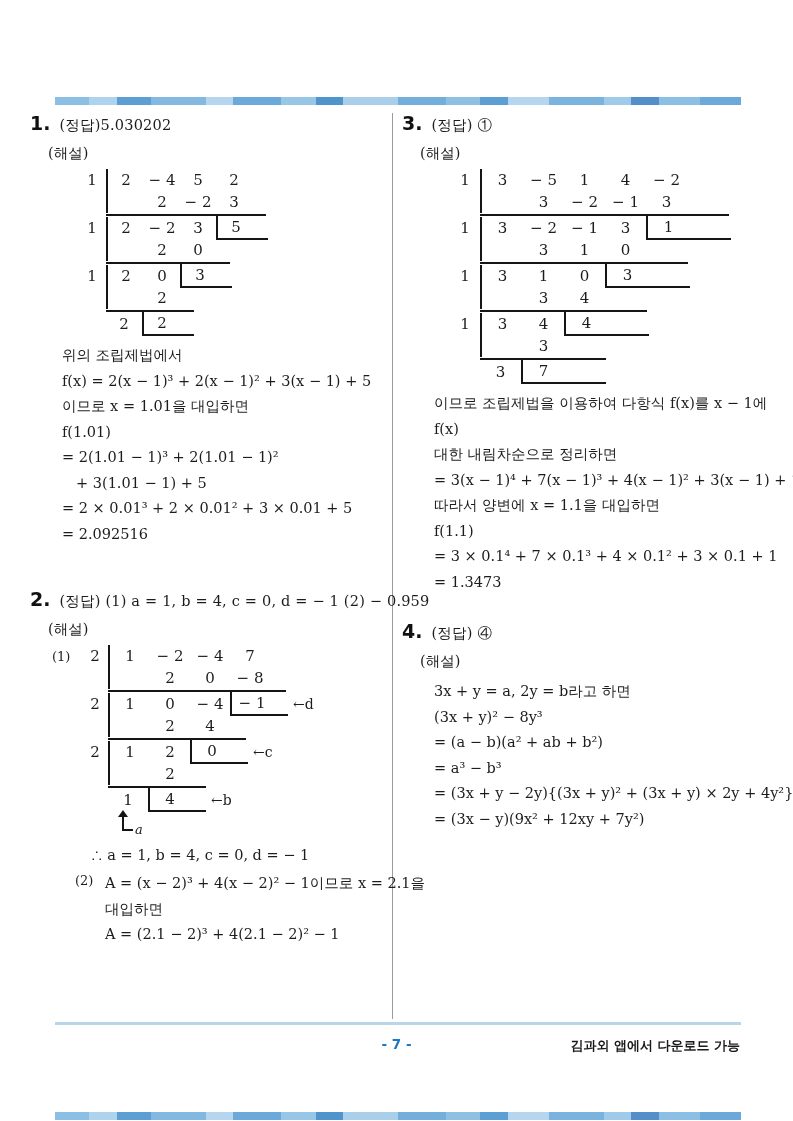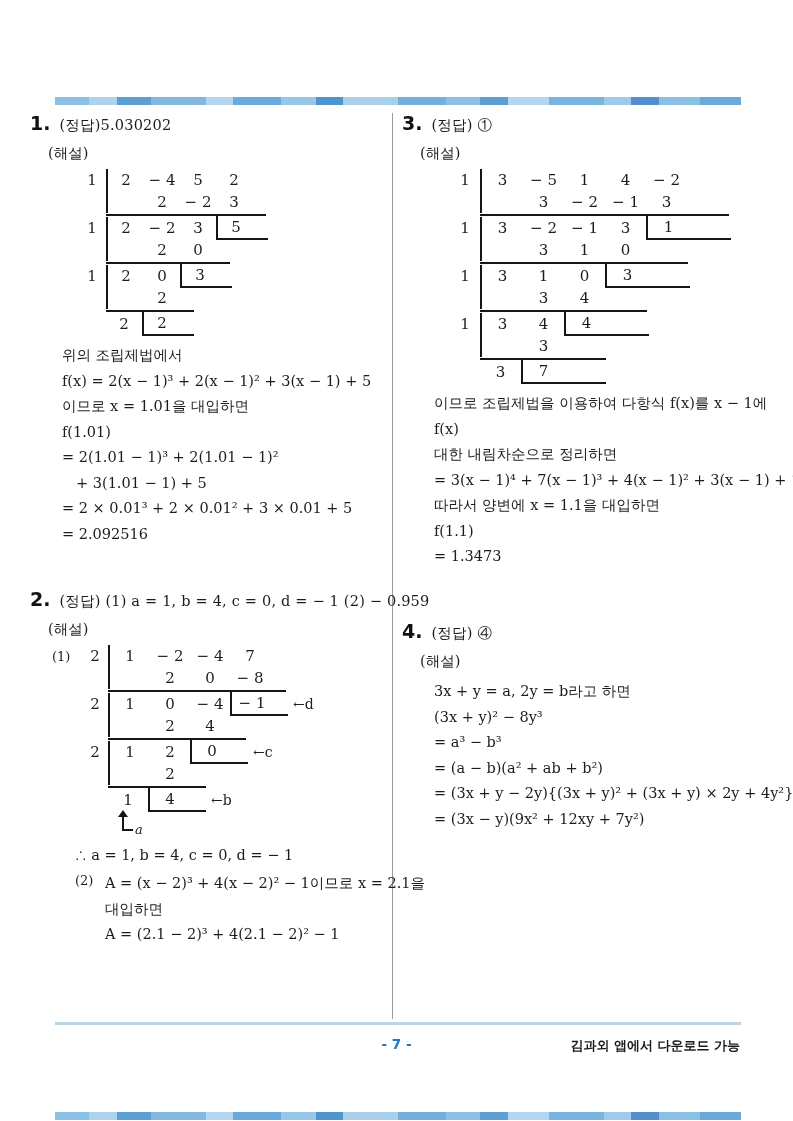--- a/index.html
+++ b/index.html
@@ -44,21 +44,21 @@
               border-left:2.5px solid #151515;border-bottom:2.5px solid #151515;position:relative;}
   .arrow-stem::before{content:"";position:absolute;left:-6px;top:-7px;width:0;height:0;
               border-left:5px solid transparent;border-right:5px solid transparent;
               border-bottom:7px solid #151515;}
   .arrow-label{font-style:italic;font-size:13px;margin-left:2px;margin-top:10px;}
 
   .plines{margin-top:8px;margin-left:32px;}
   .pline{font-size:14.5px;line-height:25.5px;white-space:nowrap;}
   .pline.indent{padding-left:14px;}
 
-  .therefore-line{font-size:14.5px;line-height:26px;margin:10px 0 2px 45px;white-space:nowrap;}
+  .therefore-line{font-size:14.5px;line-height:26px;margin:10px 0 2px 61px;white-space:nowrap;}
   .part2{display:flex;margin-left:45px;margin-top:3px;}
   .part2-label{width:24px;font-size:13px;padding-top:2px;flex:none;}
   .part2-lines{margin-left:6px;}
 
   .footer-rule{position:absolute;left:55px;top:1022px;width:686px;height:3px;background:#b9d5ea;}
   .footer-page{position:absolute;left:0;top:1036px;width:793px;text-align:center;
         font-family:"DejaVu Sans","Liberation Sans",sans-serif;font-weight:bold;
         font-size:13.5px;color:#1b78c2;}
   .footer-right{position:absolute;right:53px;top:1037px;
         font-family:"DejaVu Sans","Liberation Sans",sans-serif;font-weight:600;
@@ -355,35 +355,36 @@
           </div>
         </div>
       </div>
     <div class="plines">
       <div class="pline">이므로 조립제법을 이용하여 다항식 f(x)를 x − 1에</div>
       <div class="pline">f(x)</div>
       <div class="pline">대한 내림차순으로 정리하면</div>
       <div class="pline">= 3(x − 1)⁴ + 7(x − 1)³ + 4(x − 1)² + 3(x − 1) + 1</div>
       <div class="pline">따라서 양변에 x = 1.1을 대입하면</div>
       <div class="pline">f(1.1)</div>
+      <div class="pline">= 3 × 0.1⁴ + 7 × 0.1³ + 4 × 0.1² + 3 × 0.1 + 1</div>
       <div class="pline">= 1.3473</div>
     </div>
   </div>
 
   <div class="problem" id="p4">
     <div class="phead">
       <span class="pnum">4.</span>
       <span class="panswer">(정답) ④</span>
     </div>
     <div class="psol">(해설)</div>
     <div class="plines">
       <div class="pline">3x + y = a,  2y = b라고 하면</div>
       <div class="pline">(3x + y)² − 8y³</div>
+      <div class="pline">= (a − b)(a² + ab + b²)</div>
       <div class="pline">= a³ − b³</div>
-      <div class="pline">= (a − b)(a² + ab + b²)</div>
       <div class="pline">= (3x + y − 2y){(3x + y)² + (3x + y) × 2y + 4y²}</div>
       <div class="pline">= (3x − y)(9x² + 12xy + 7y²)</div>
     </div>
   </div>
 
   <div class="footer-rule"></div>
   <div class="footer-page">- 7 -</div>
   <div class="footer-right">김과외 앱에서 다운로드 가능</div>
   <div class="band bottom"></div>
 

